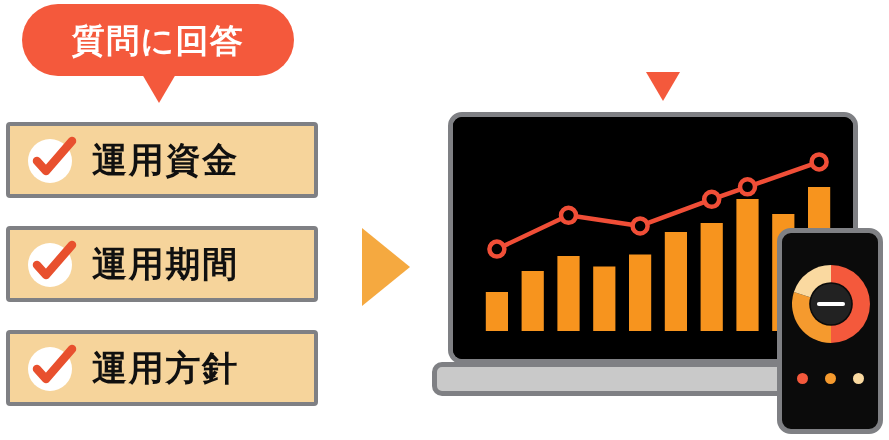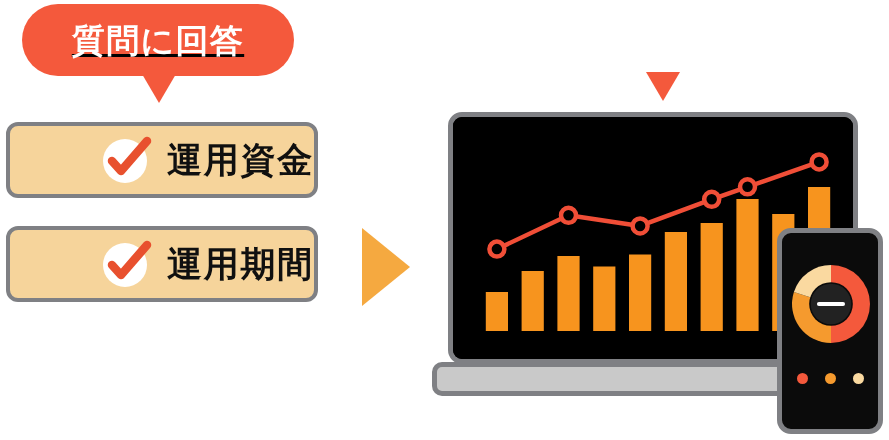--- a/index.html
+++ b/index.html
@@ -20,21 +20,20 @@
 
   
   .bubble {
     position: absolute;
     background: #F4593C;
     border-radius: 44px;
     display: flex;
     align-items: center;
     justify-content: center;
     box-sizing: border-box;
-    text-decoration: underline;
   }
   .bubble-text {
     color: #ffffff;
     font-weight: bold;
     letter-spacing: 0.04em;
     white-space: nowrap;
     line-height: 1;
   }
   .bubble-tail {
     position: absolute;
@@ -63,25 +62,24 @@
   #bubble-right-tail { left: 646px; top: 72px; }
 
   
   .check-row {
     position: absolute;
     left: 6px;
     width: 312px;
     height: 76px;
     background: #F6D49B;
     border: 4px solid #7F8084;
-    border-radius: 12px;
+    border-radius: 4px;
     box-sizing: border-box;
     display: flex;
     align-items: center;
-    justify-content: flex-end;
   }
   #check-row-0 { top: 122px; }
   #check-row-1 { top: 226px; }
   #check-row-2 { top: 330px; }
 
   .check-mark-wrap {
     position: relative;
     width: 54px;
     height: 54px;
     margin-left: 14px;
@@ -223,20 +221,29 @@
   <div class="check-row" id="check-row-1">
     <span class="check-mark-wrap">
       <span class="check-disc"></span>
       <svg class="check-glyph" viewBox="0 0 54 54">
         <path d="M13 28 L22 38 L48 8" fill="none" stroke="#E8502E" stroke-width="8.5" stroke-linecap="round" stroke-linejoin="round"></path>
       </svg>
     </span>
     <span class="check-label">運用期間</span>
   </div>
 
+  <div class="check-row" id="check-row-2">
+    <span class="check-mark-wrap">
+      <span class="check-disc"></span>
+      <svg class="check-glyph" viewBox="0 0 54 54">
+        <path d="M13 28 L22 38 L48 8" fill="none" stroke="#E8502E" stroke-width="8.5" stroke-linecap="round" stroke-linejoin="round"></path>
+      </svg>
+    </span>
+    <span class="check-label">運用方針</span>
+  </div>
 
   <div id="flow-arrow"></div>
 
   <div id="laptop">
     <div id="laptop-lid">
       <svg id="laptop-screen" viewBox="0 0 400 242" preserveAspectRatio="none">
         <rect x="0" y="0" width="400" height="242" fill="#000000"></rect>
         <g id="bars-group" fill="#F7941E">
             <rect x="32.80" y="175.00" width="22.20" height="39.00" fill="#F7941E"></rect>
             <rect x="68.60" y="154.00" width="22.20" height="60.00" fill="#F7941E"></rect>

